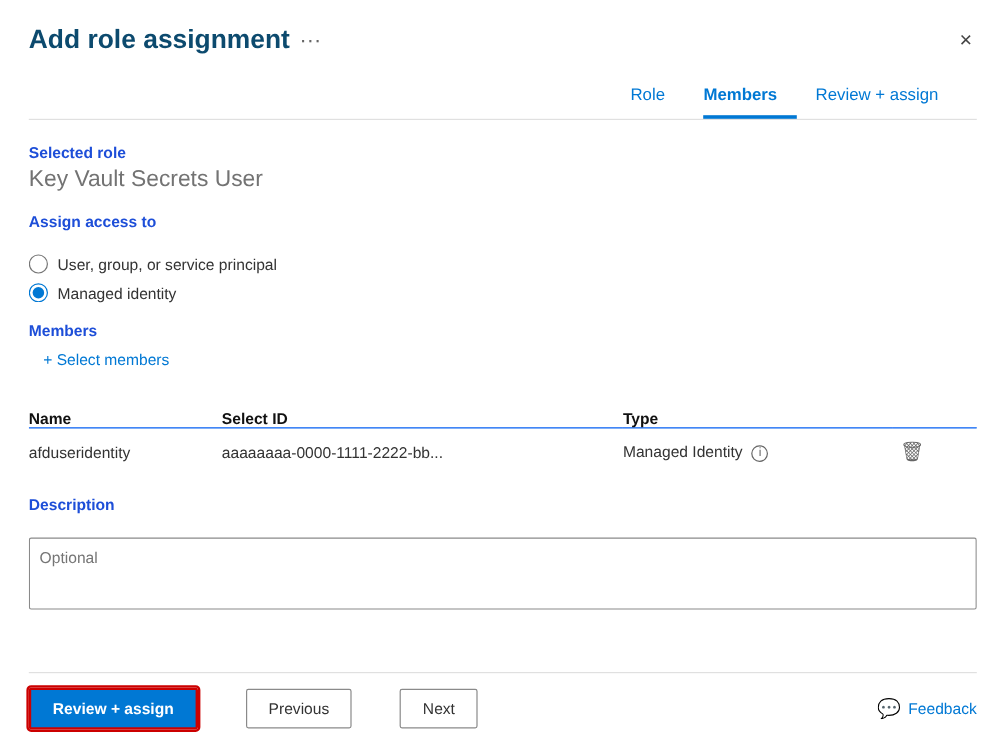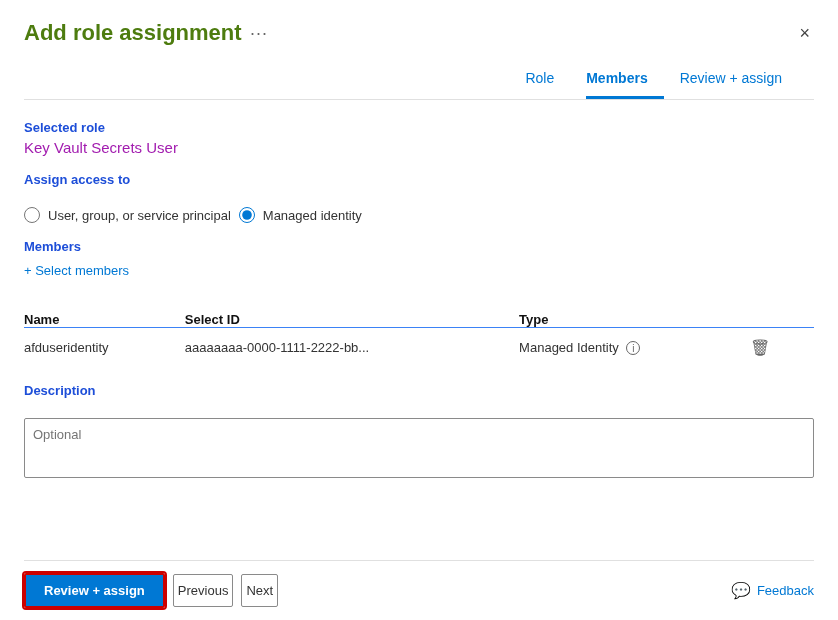--- a/index.html
+++ b/index.html
@@ -28,21 +28,21 @@
       margin-bottom: 16px;
     }
     .dialog-title-row {
       display: flex;
       align-items: center;
       gap: 8px;
     }
     .dialog-title {
       font-size: 22px;
       font-weight: 600;
-      color: #4d7c0f;
+      color: #0c4a6e;
     }
     .dialog-more {
       font-size: 18px;
       color: #666;
       cursor: pointer;
     }
     .close-btn {
       font-size: 18px;
       color: #444;
       cursor: pointer;
@@ -80,33 +80,33 @@
       flex: 1;
       overflow-y: auto;
     }
     .section-label {
       font-weight: 700;
       font-size: 13px;
       margin-bottom: 4px;
       color: #1d4ed8;
     }
     .section-value {
-      font-size: 15px;
-      color: #a21caf;
+      font-size: 19px;
+      color: #737373;
       margin-bottom: 16px;
     }
     .assign-access-section {
       margin-bottom: 16px;
     }
     .assign-access-section .section-label {
       margin-bottom: 20px;
     }
     .radio-group {
       display: flex;
-      flex-direction: row;
+      flex-direction: column;
       gap: 8px;
     }
     .radio-item {
       display: flex;
       align-items: center;
       gap: 8px;
       font-size: 13px;
       color: #333;
     }
     .radio-item input[type="radio"] {
@@ -122,20 +122,21 @@
     }
     .select-members-link {
       color: #0078d4;
       text-decoration: none;
       font-size: 13px;
       cursor: pointer;
       display: inline-flex;
       align-items: center;
       gap: 4px;
       margin-bottom: 16px;
+      margin-left: 12px;
     }
     .members-table {
       width: 100%;
       border-collapse: collapse;
       margin-bottom: 16px;
     }
     .members-table th {
       text-align: left;
       font-weight: 700;
       font-size: 13px;
@@ -206,23 +207,24 @@
       font-weight: 600;
       cursor: pointer;
       outline: 2px solid #cc0000;
       outline-offset: 0px;
     }
     .btn-secondary {
       background: #fff;
       color: #333;
       border: 1px solid #8a8a8a;
       border-radius: 2px;
-      padding: 8px 4px;
-      font-size: 13px;
-      cursor: pointer;
+      padding: 8px 18px;
+      font-size: 13px;
+      cursor: pointer;
+      margin-left: 32px;
     }
     .feedback-btn {
       margin-left: auto;
       background: none;
       border: none;
       color: #0078d4;
       font-size: 13px;
       cursor: pointer;
       display: flex;
       align-items: center;

